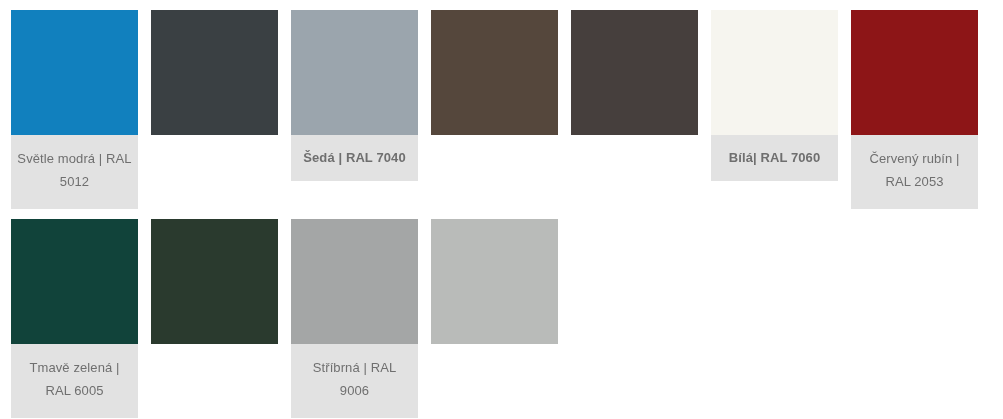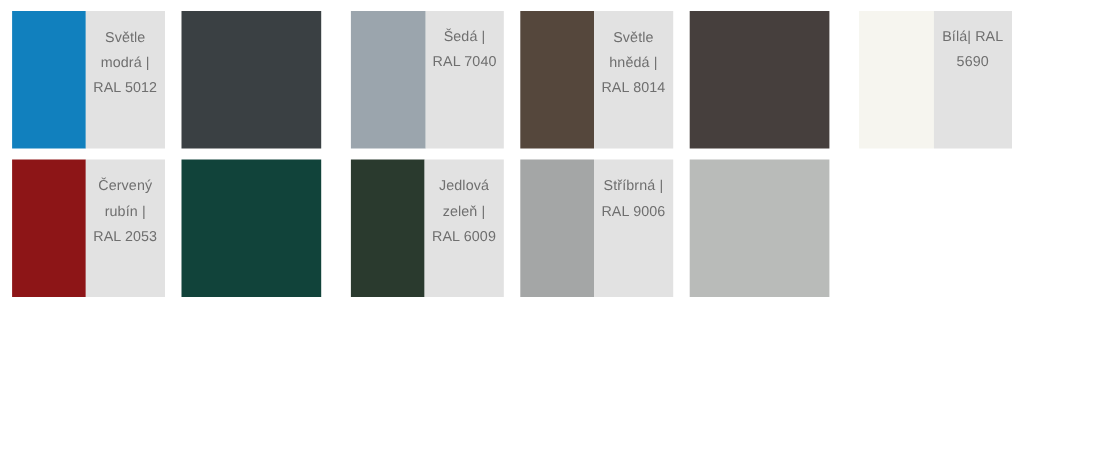--- a/index.html
+++ b/index.html
@@ -16,81 +16,81 @@
   .palette {
     padding: 10px 0 0 11px;
     display: flex;
     flex-wrap: wrap;
     align-content: flex-start;
     gap: 10px 15px;
     width: 992px;
     box-sizing: border-box;
   }
   .swatch {
-    width: 139px;
+    width: 125px;
     display: flex;
-    flex-direction: row;
+    flex-direction: column;
     background: transparent;
   }
   .swatch-color {
     width: 127px;
     height: 125px;
     display: block;
   }
   .swatch-label {
     background: #e2e2e2;
     color: #6f6f6f;
     font-size: 13px;
     line-height: 23px;
     text-align: center;
     padding: 12px 6px 16px 6px;
     box-sizing: border-box;
     width: 127px;
     letter-spacing: 0.1px;
   }
   .swatch.one-line .swatch-label {
     padding: 11px 4px 12px 4px;
+    font-weight: bold;
   }
 </style>
 </head>
 <body>
 
 <div class="palette">
     <div class="swatch">
       <div class="swatch-color" style="background-color: rgb(17, 128, 190);"></div>
       <div class="swatch-label">Světle modrá | RAL 5012</div>
     </div>
     <div class="swatch">
       <div class="swatch-color" style="background-color: rgb(58, 64, 67);"></div>
     </div>
     <div class="swatch one-line">
       <div class="swatch-color" style="background-color: rgb(155, 165, 173);"></div>
       <div class="swatch-label">Šedá | RAL 7040</div>
     </div>
     <div class="swatch">
       <div class="swatch-color" style="background-color: rgb(85, 71, 60);"></div>
-      <div class="swatch-label">Světle hnědá | RAL 8014</div>
     </div>
     <div class="swatch">
       <div class="swatch-color" style="background-color: rgb(70, 63, 61);"></div>
     </div>
     <div class="swatch one-line">
       <div class="swatch-color" style="background-color: rgb(246, 245, 239);"></div>
-      <div class="swatch-label">Bílá| RAL 5690</div>
+      <div class="swatch-label">Bílá| RAL 7060</div>
     </div>
     <div class="swatch">
       <div class="swatch-color" style="background-color: rgb(141, 21, 23);"></div>
       <div class="swatch-label">Červený rubín | RAL 2053</div>
     </div>
     <div class="swatch">
       <div class="swatch-color" style="background-color: rgb(17, 67, 58);"></div>
+      <div class="swatch-label">Tmavě zelená | RAL 6005</div>
     </div>
     <div class="swatch">
       <div class="swatch-color" style="background-color: rgb(42, 58, 46);"></div>
-      <div class="swatch-label">Jedlová zeleň | RAL 6009</div>
     </div>
     <div class="swatch">
       <div class="swatch-color" style="background-color: rgb(164, 166, 166);"></div>
       <div class="swatch-label">Stříbrná | RAL 9006</div>
     </div>
     <div class="swatch">
       <div class="swatch-color" style="background-color: rgb(185, 187, 185);"></div>
     </div>
   </div>
 

